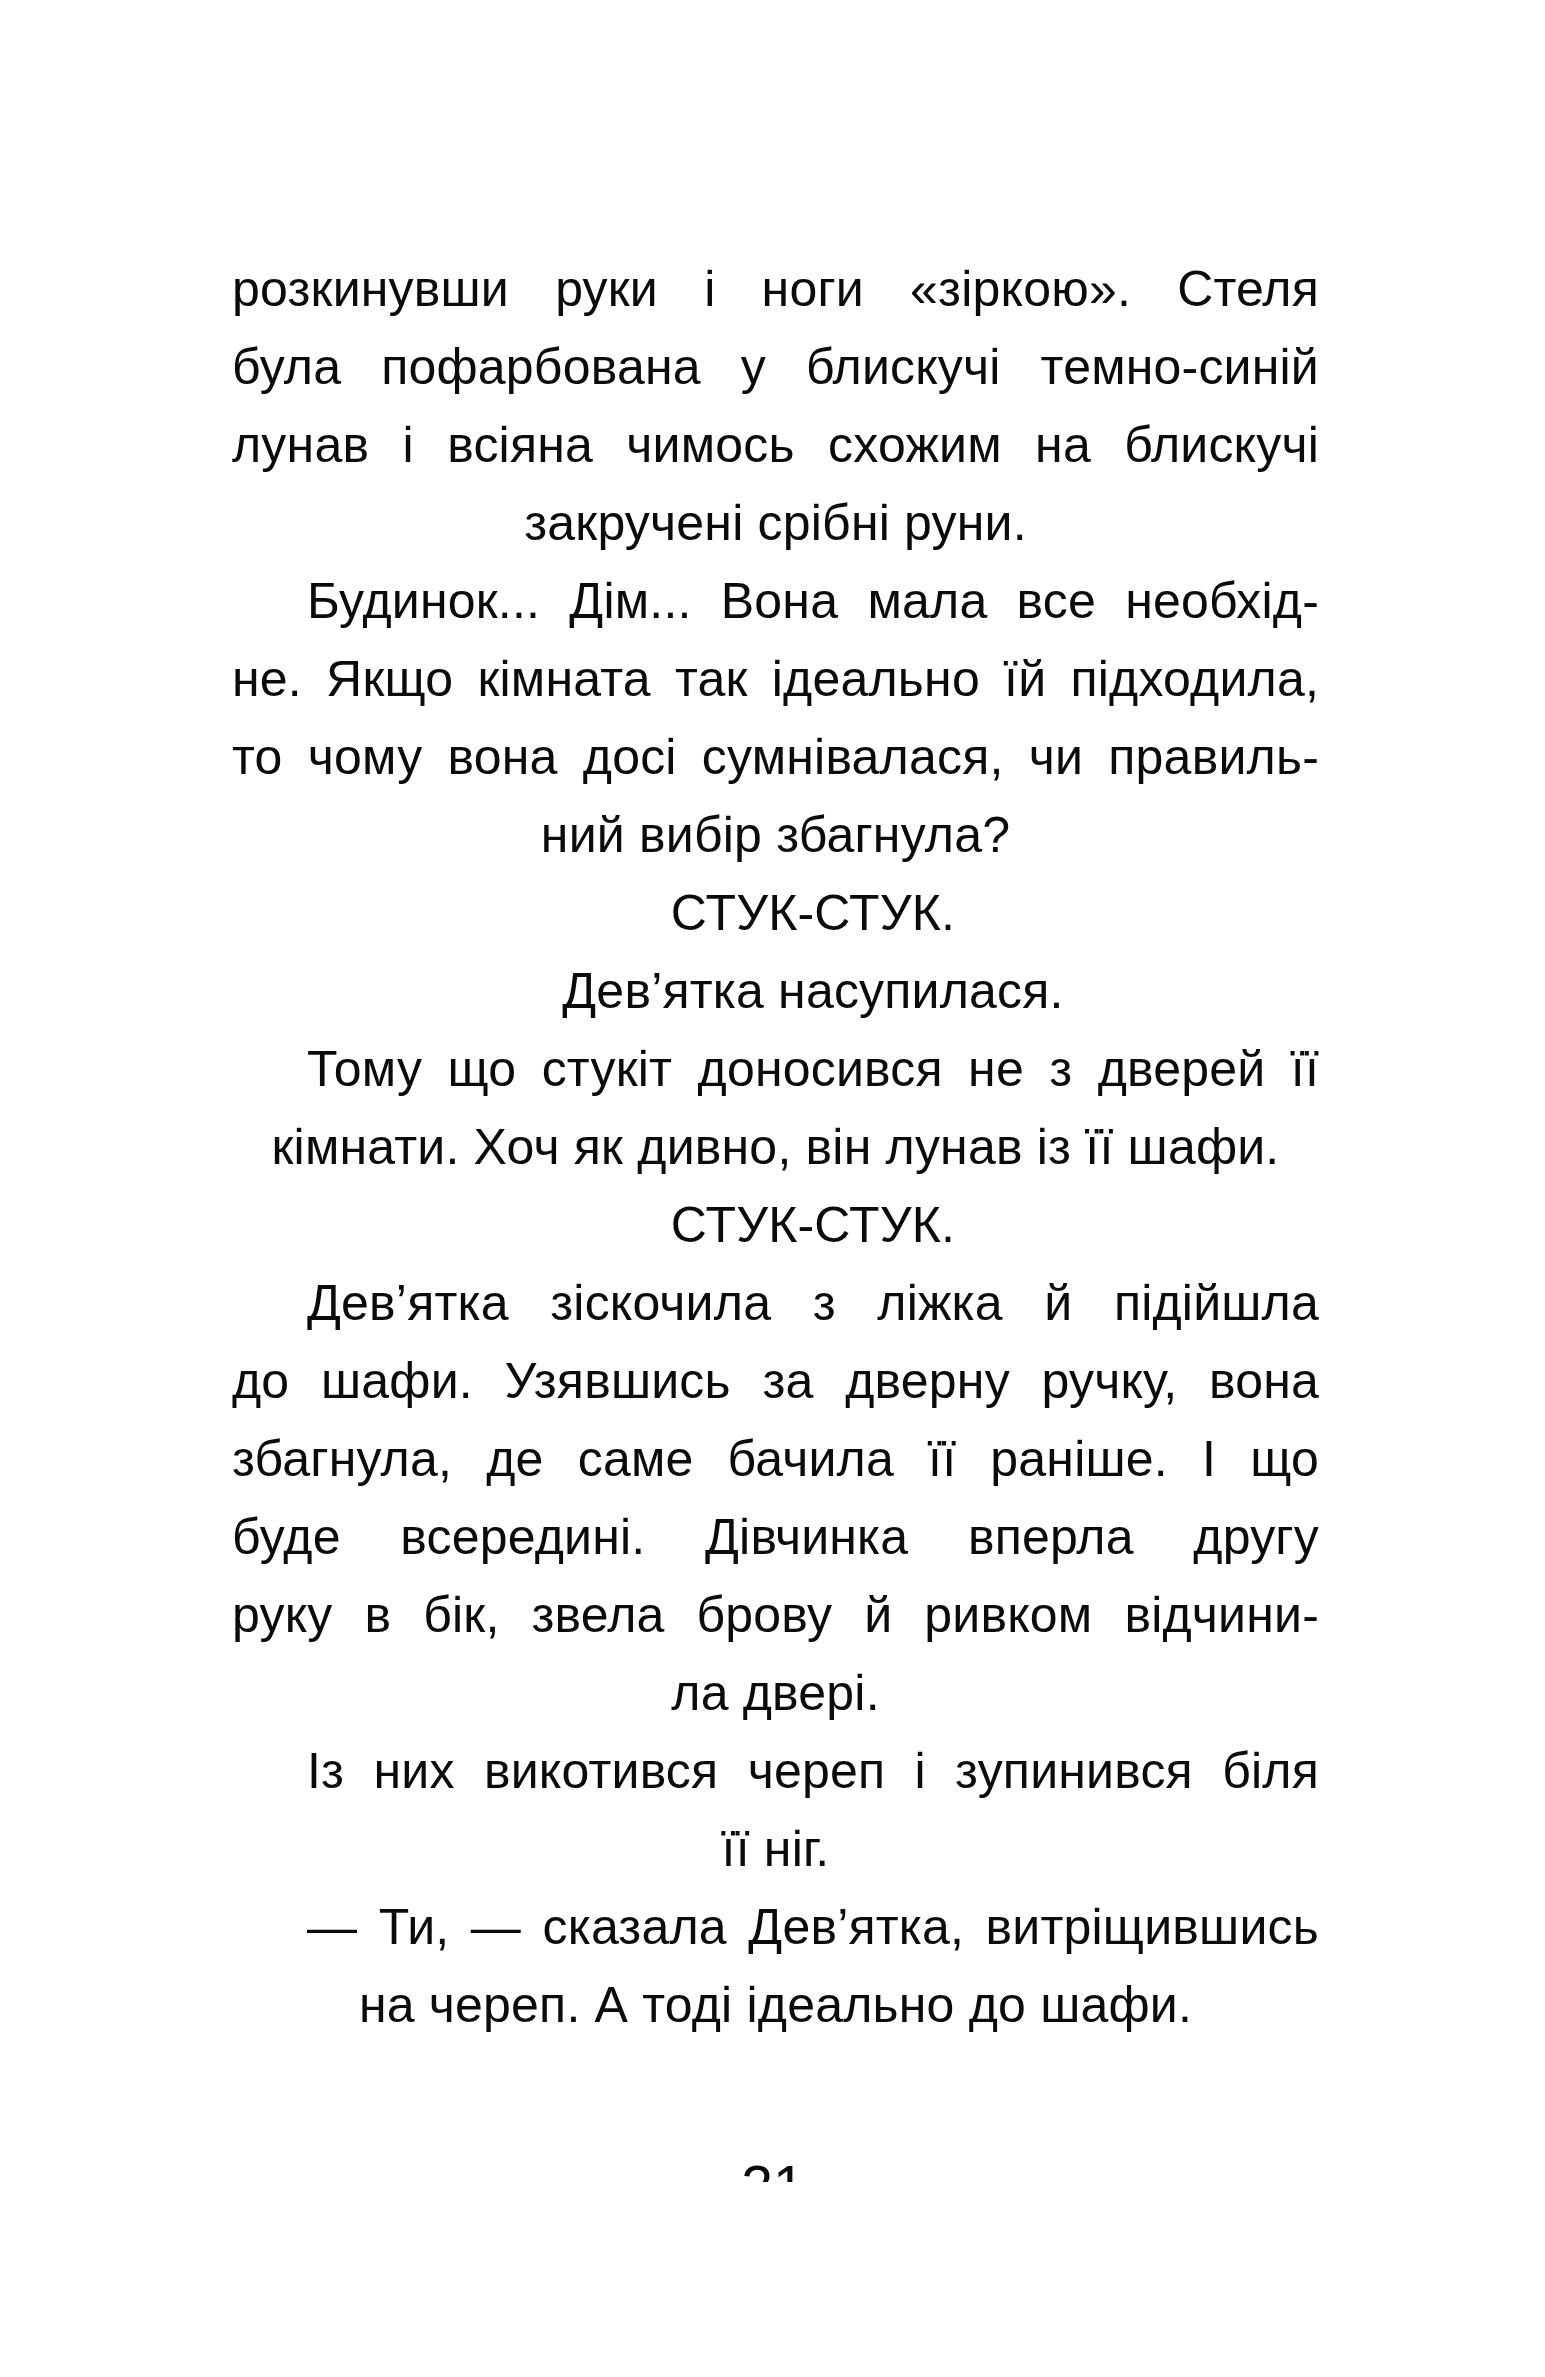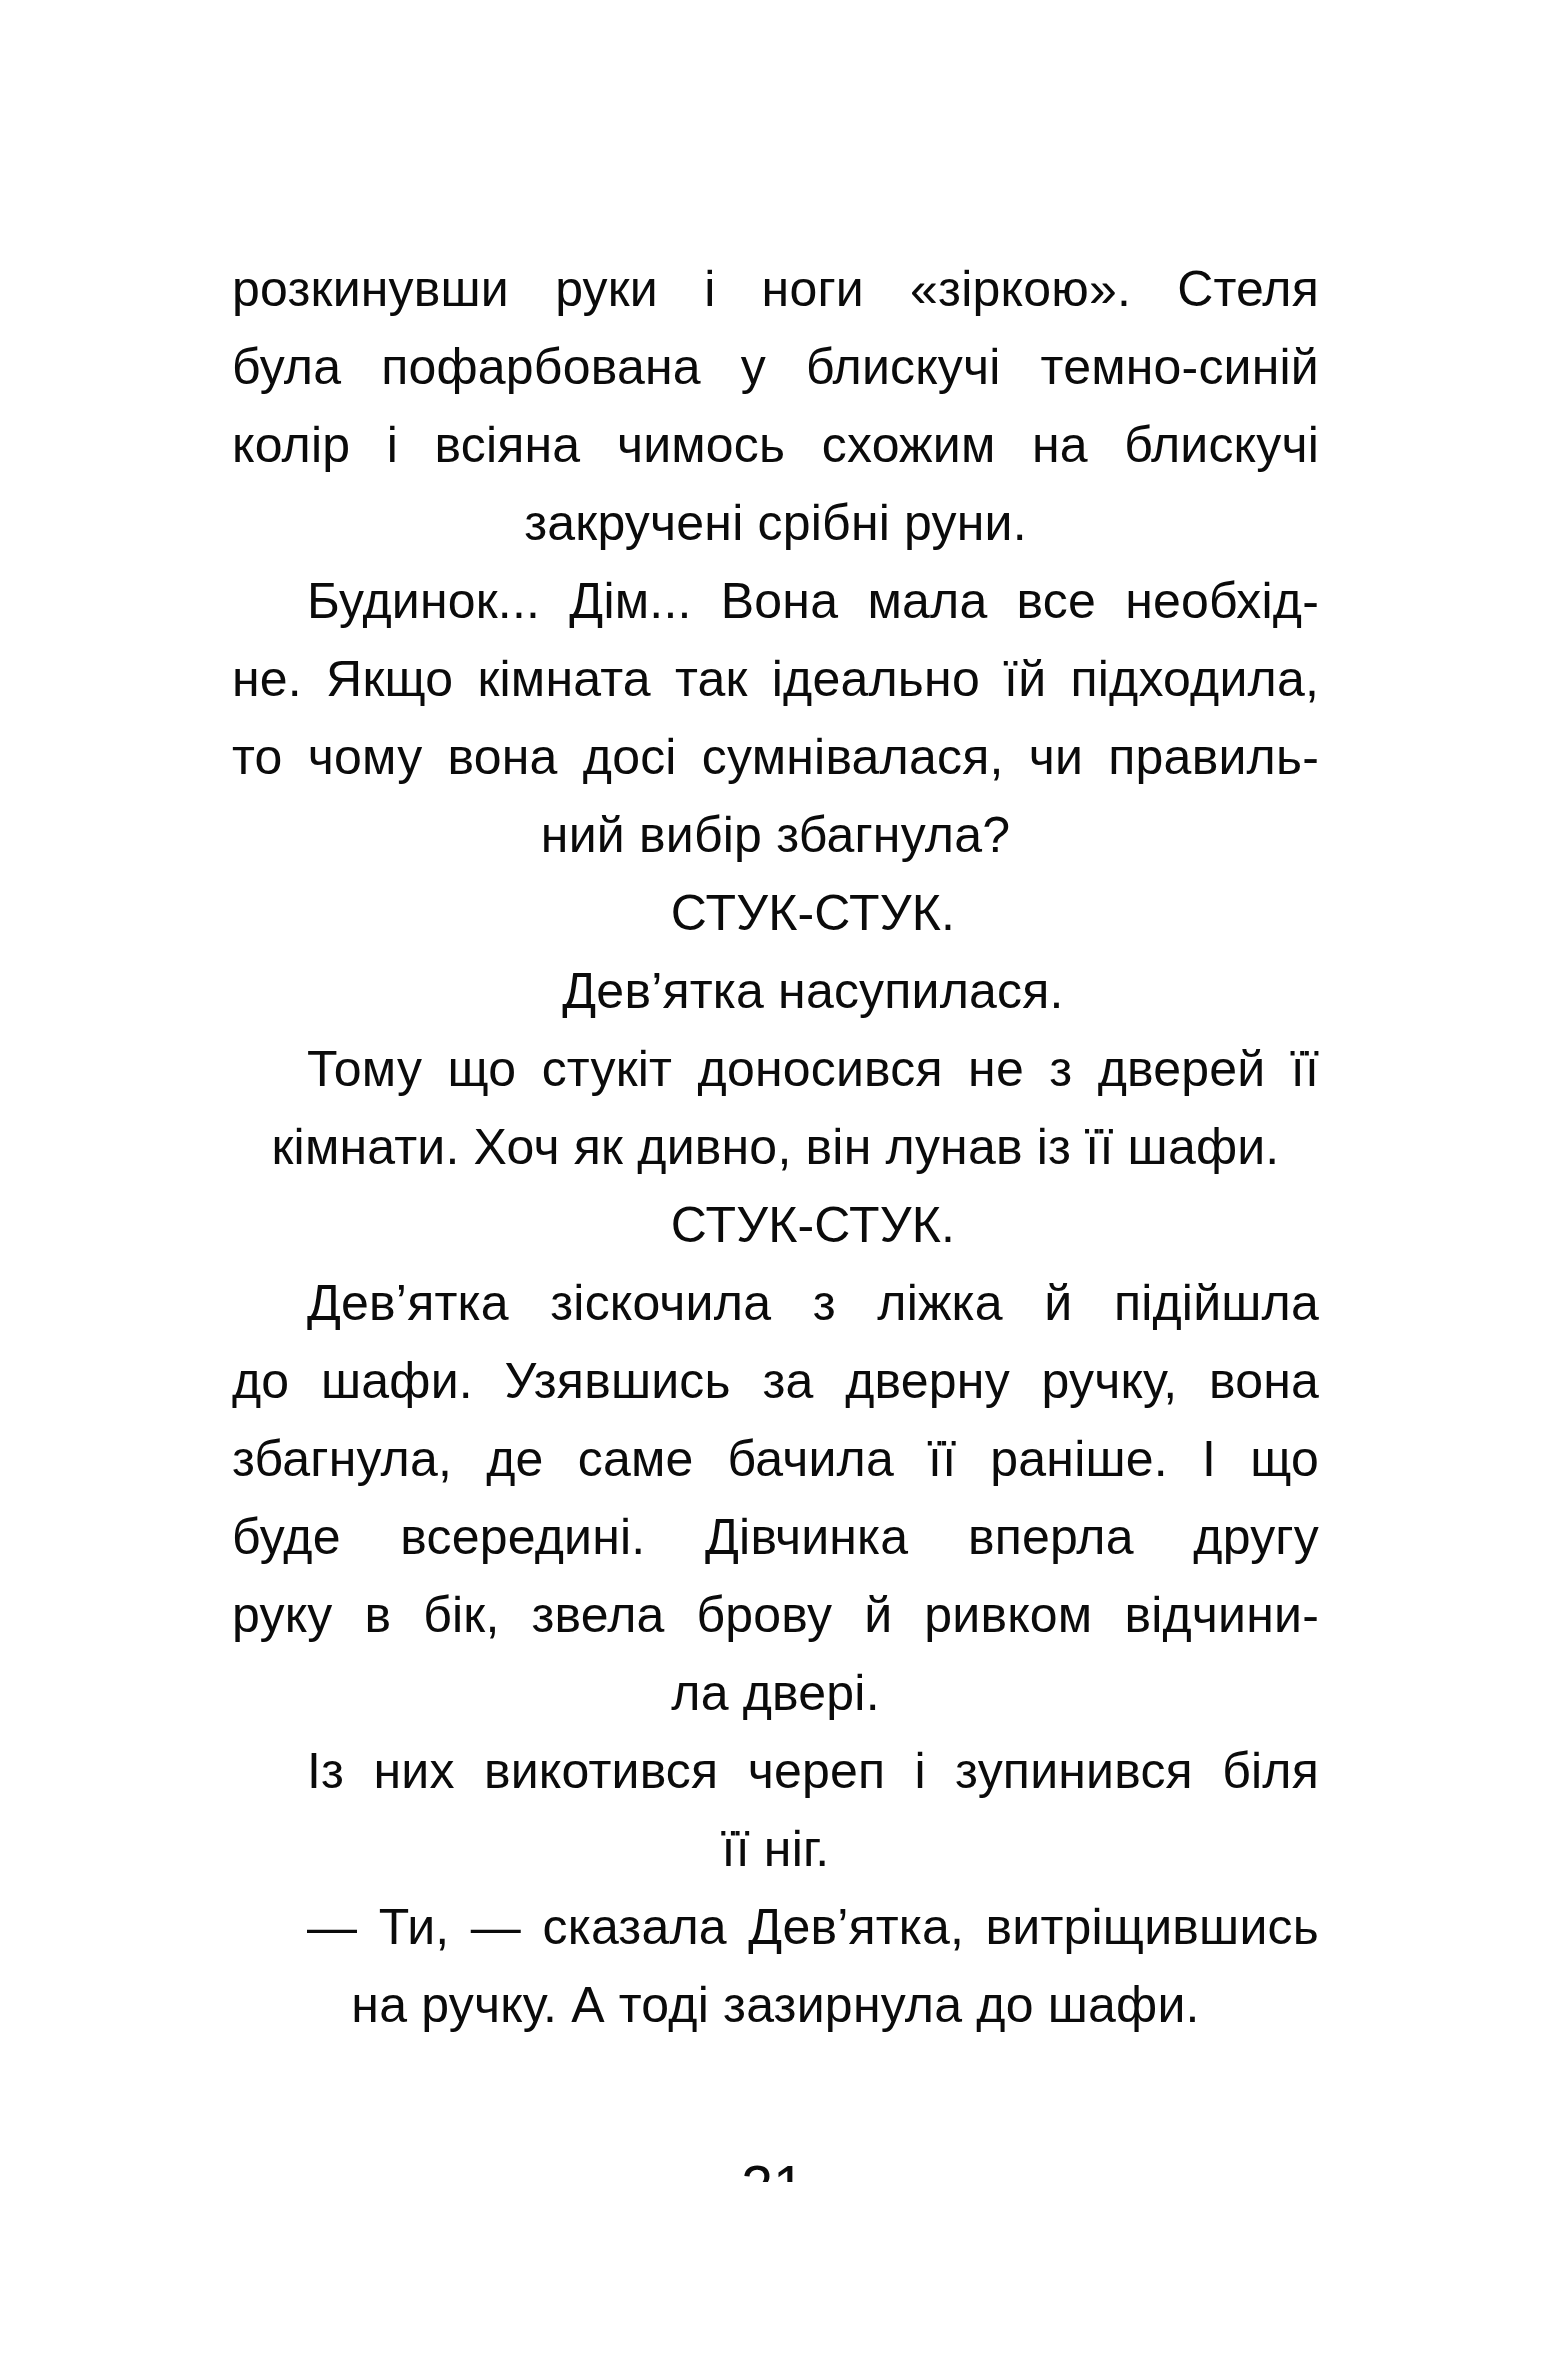--- a/index.html
+++ b/index.html
@@ -47,37 +47,37 @@
     color: #0b0b0b;
   }
 </style>
 </head>
 <body>
 
 <div class="page">
   <div class="text-block" id="text-block">
       <div class="line j">розкинувши руки і ноги «зіркою». Стеля</div>
       <div class="line j">була пофарбована у блискучі темно-синій</div>
-      <div class="line j">колір і всіяна чимось схожим на блискучі</div>
+      <div class="line j">лунав і всіяна чимось схожим на блискучі</div>
       <div class="line">закручені срібні руни.</div>
       <div class="line j i">Будинок... Дім... Вона мала все необхід-</div>
       <div class="line j">не. Якщо кімната так ідеально їй підходила,</div>
       <div class="line j">то чому вона досі сумнівалася, чи правиль-</div>
       <div class="line">ний вибір збагнула?</div>
       <div class="line i">СТУК-СТУК.</div>
       <div class="line i">Дев’ятка насупилася.</div>
       <div class="line j i">Тому що стукіт доносився не з дверей її</div>
       <div class="line">кімнати. Хоч як дивно, він лунав із її шафи.</div>
       <div class="line i">СТУК-СТУК.</div>
       <div class="line j i">Дев’ятка зіскочила з ліжка й підійшла</div>
       <div class="line j">до шафи. Узявшись за дверну ручку, вона</div>
       <div class="line j">збагнула, де саме бачила її раніше. І що</div>
       <div class="line j">буде всередині. Дівчинка вперла другу</div>
       <div class="line j">руку в бік, звела брову й ривком відчини-</div>
       <div class="line">ла двері.</div>
       <div class="line j i">Із них викотився череп і зупинився біля</div>
       <div class="line">її ніг.</div>
       <div class="line j i">— Ти, — сказала Дев’ятка, витріщившись</div>
-      <div class="line">на ручку. А тоді зазирнула до шафи.</div>
+      <div class="line">на череп. А тоді ідеально до шафи.</div>
     </div>
   <div class="page-number">21</div>
 </div>
 
 
 </body></html>

